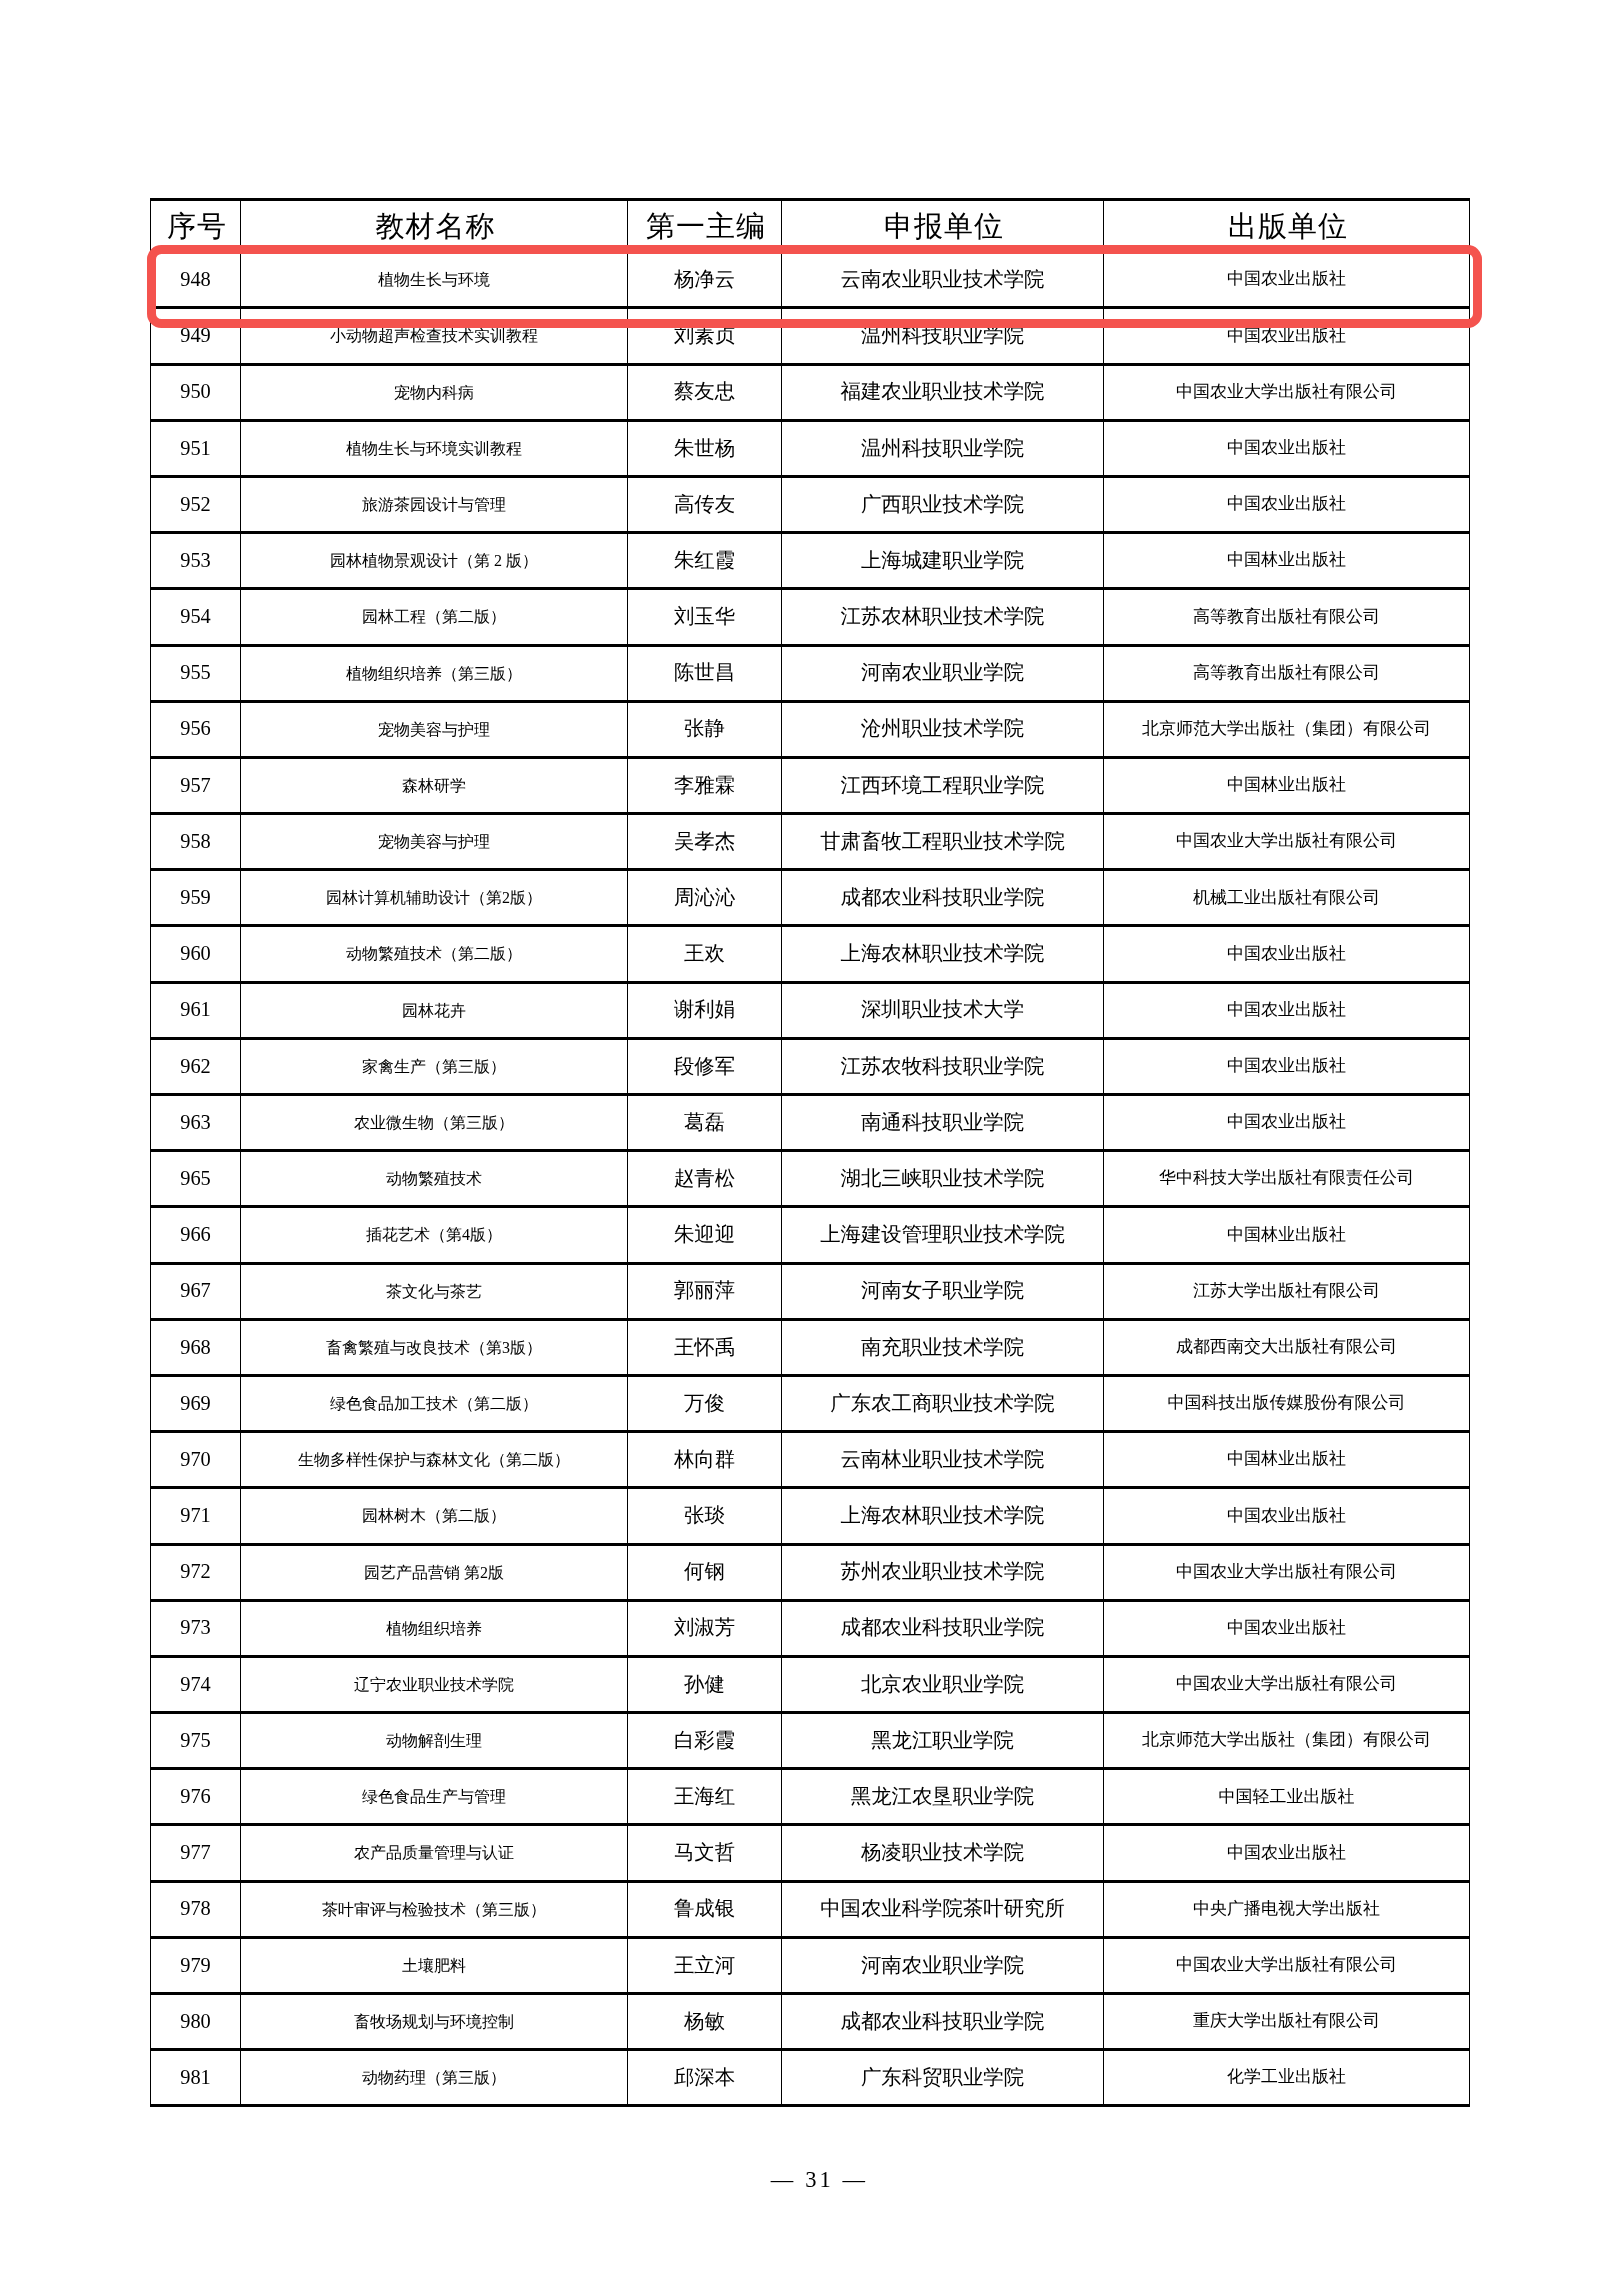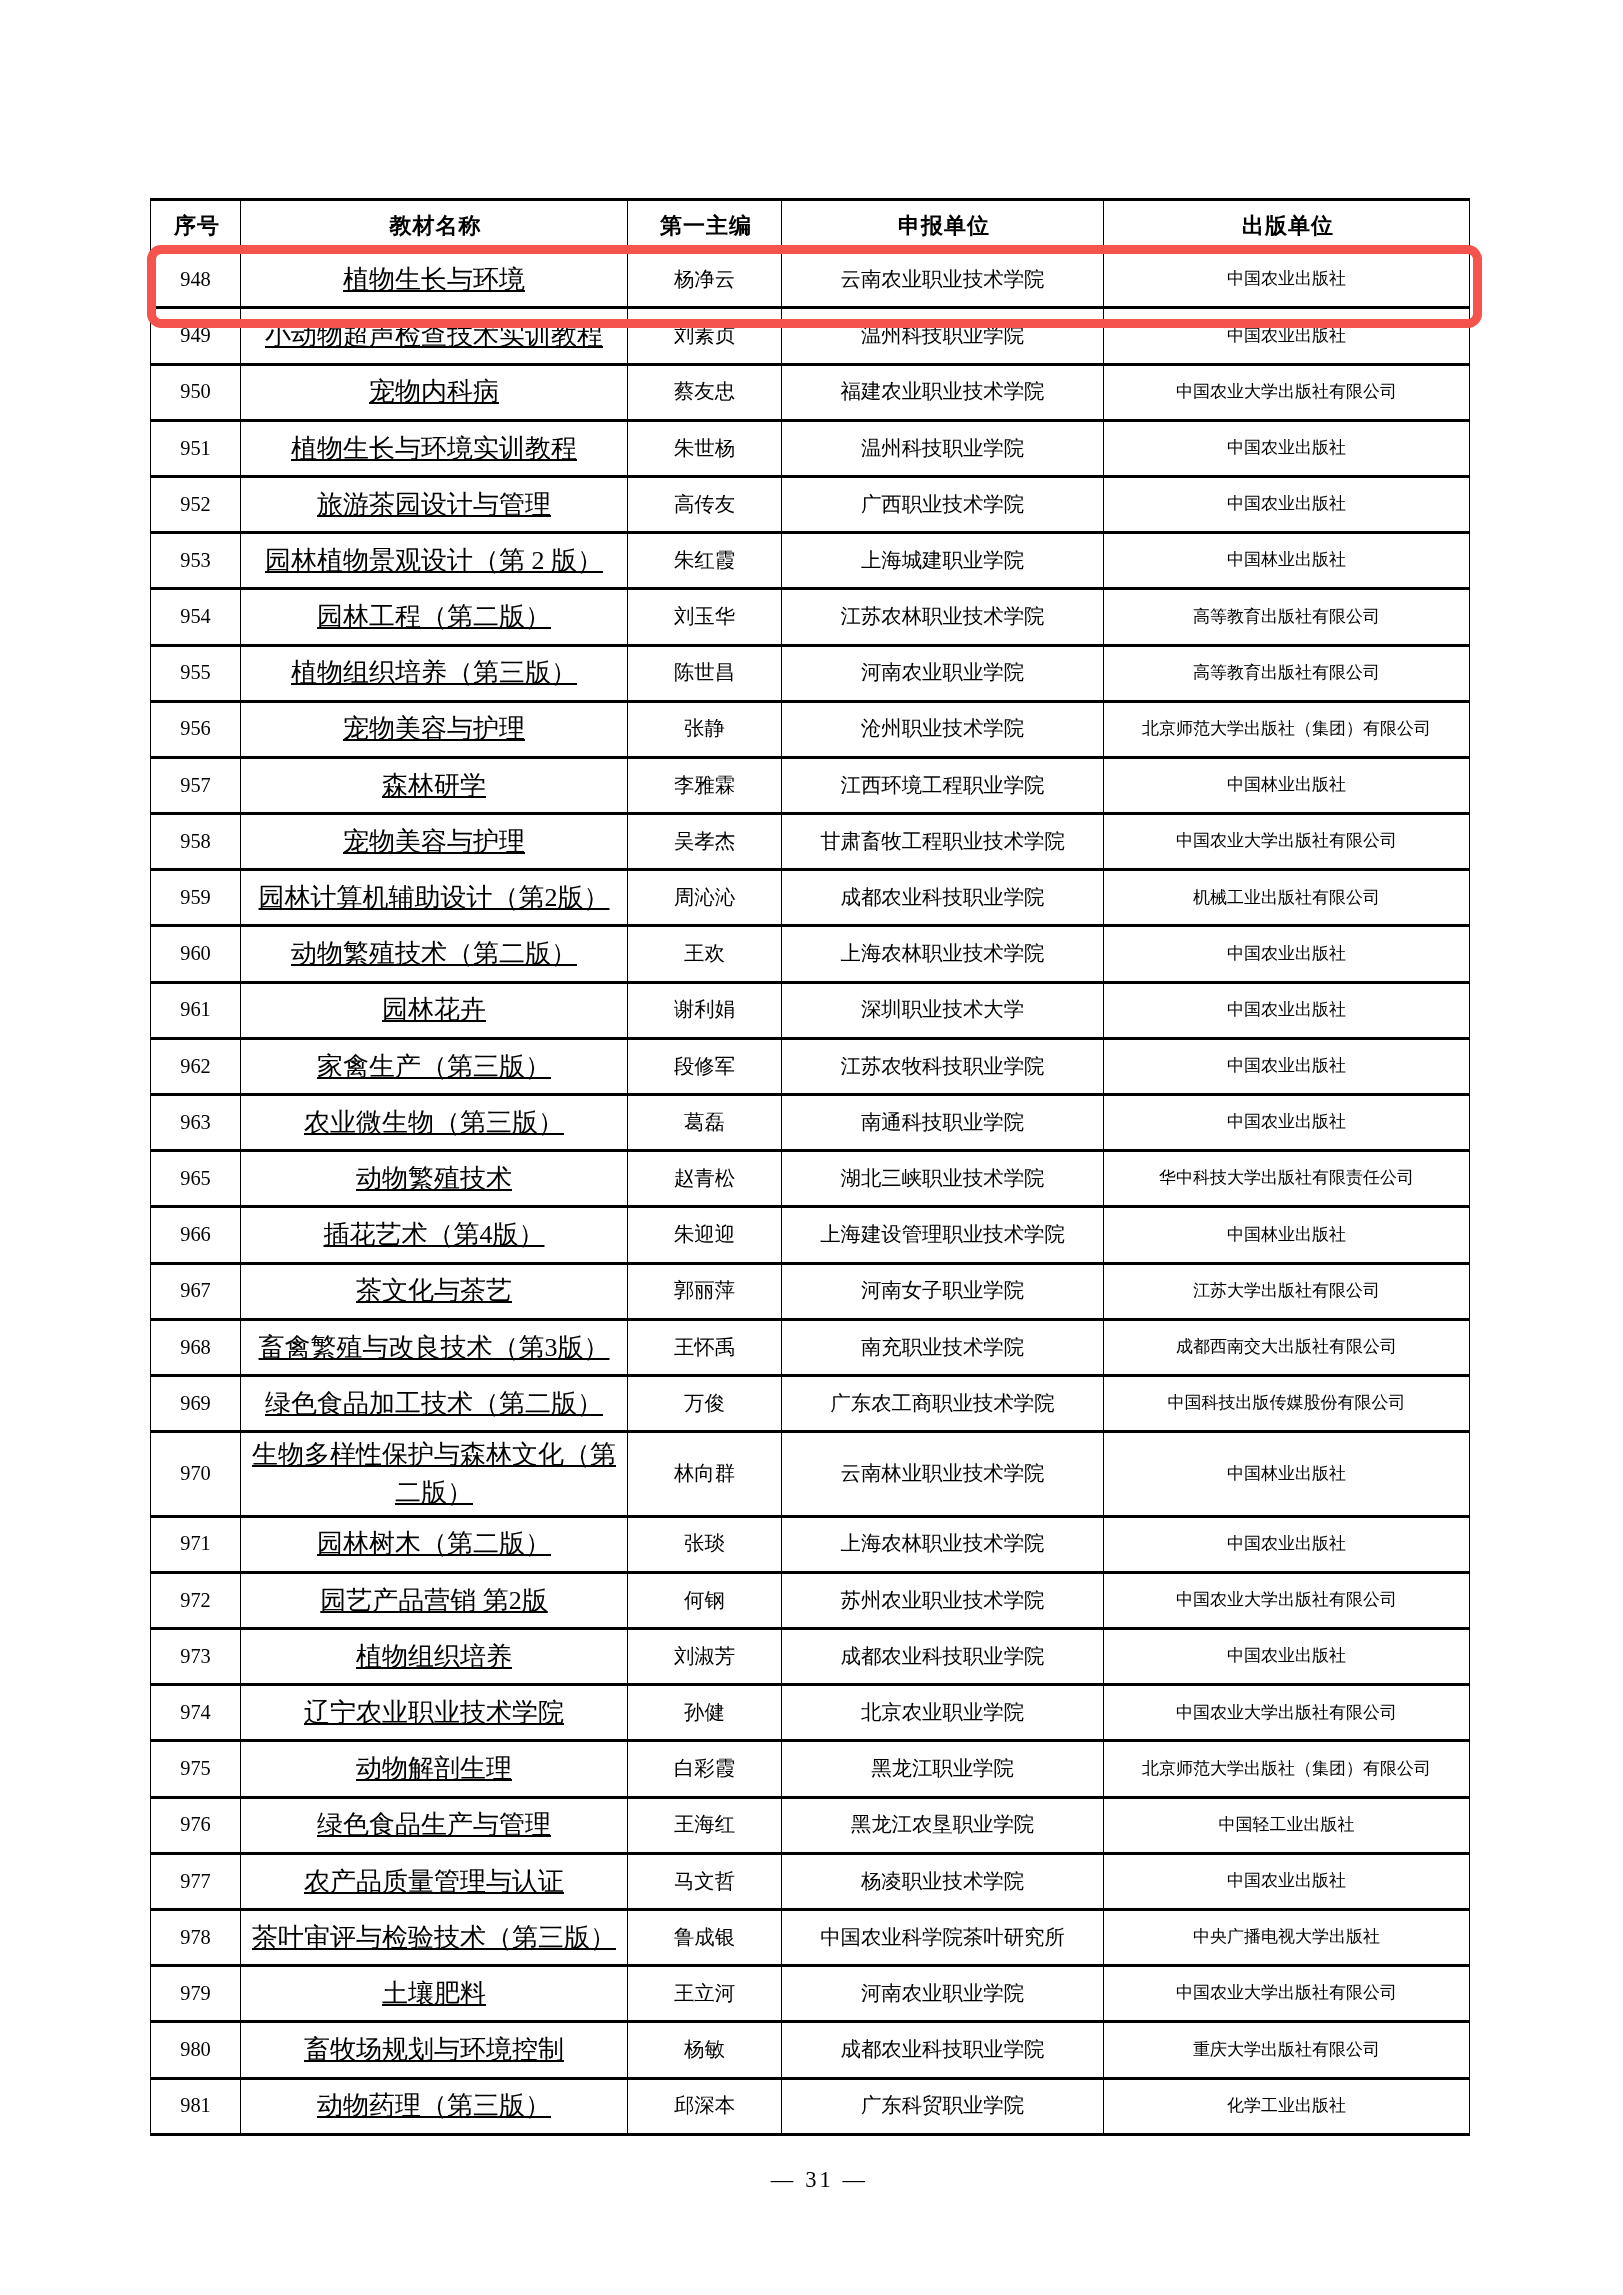--- a/index.html
+++ b/index.html
@@ -30,30 +30,30 @@
     border-top-width: 3.1px;
     border-bottom-width: 3.1px;
     text-align: center;
     vertical-align: middle;
     padding: 3.1px 5.1px;
     word-break: break-all;
     line-height: 1.45;
   }
   .doc-table th {
     height: 43px;
-    font-weight: bold;
-    font-size: 22px;
+    font-weight: normal;
+    font-size: 29px;
     letter-spacing: 1px;
     padding-left: 8px;
   }
   .doc-table td {
     height: 47px;
     font-size: 20.4px;
   }
-  .doc-table td.c-title    { font-size: 26px; text-decoration: underline; }
+  .doc-table td.c-title    { font-size: 16px; }
   .doc-table td.c-editor   { font-size: 20.4px; }
   .doc-table td.c-applicant{ font-size: 20.4px; }
   .doc-table td.c-publisher{ font-size: 17px; }
   .highlight-box {
     position: absolute;
     box-sizing: border-box;
     border: 9.2px solid #f4534e;
     border-radius: 14.3px;
     pointer-events: none;
     z-index: 5;

